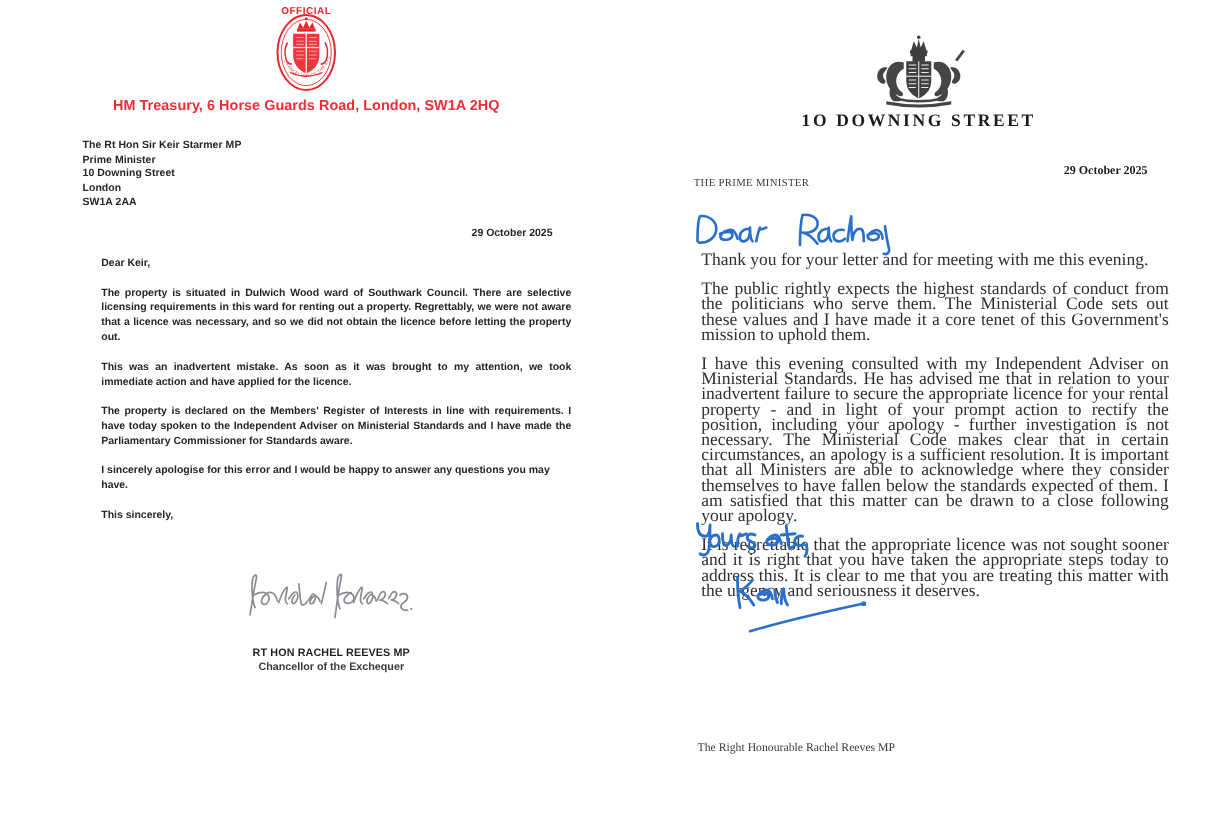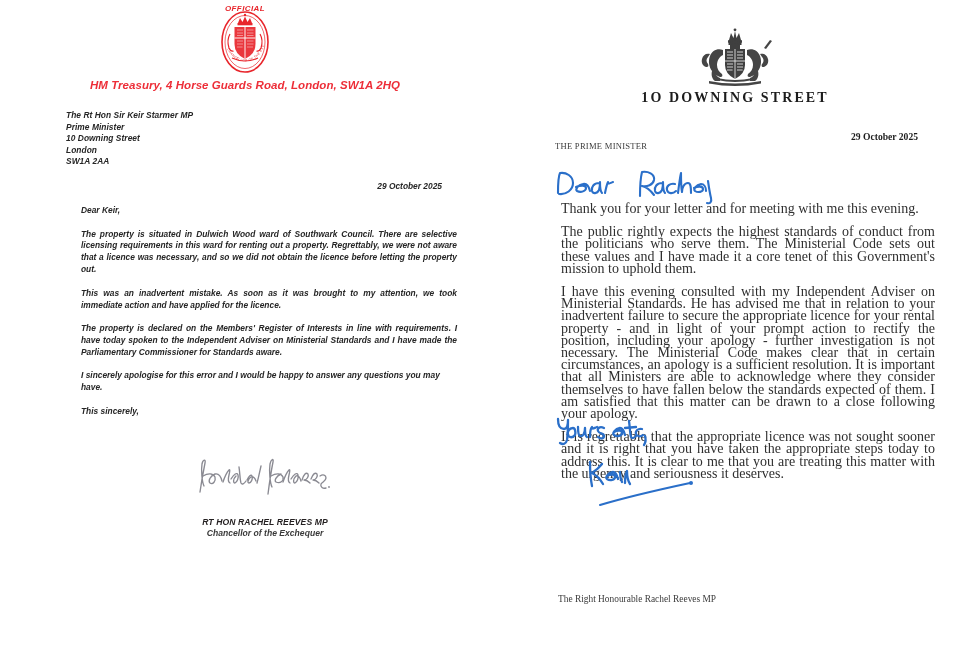--- a/index.html
+++ b/index.html
@@ -22,21 +22,20 @@
     height: 653px;
     background: #ffffff;
     box-sizing: border-box;
   }
 
   
   #letter-treasury {
     left: 0;
     width: 490px;
     padding: 0;
-    font-style: italic;
   }
   .tr-crest-wrap {
     position: absolute;
     left: 0; right: 0;
     top: 4px;
     display: flex;
     justify-content: center;
   }
   .tr-crest {
     position: relative;
@@ -243,21 +242,21 @@
         <path id="tr-arc" d="M12 42 A 21 27 0 0 0 50 42" fill="none"></path>
         <text font-size="3.1" fill="#e8262c" letter-spacing="0.45" font-family="Liberation Sans, sans-serif">
           <textPath href="#tr-arc" startOffset="6%">CHANCELLOR OF THE EXCHEQUER</textPath>
         </text>
 
         <path d="M18 54 Q31 60 44 54" fill="none" stroke="#e8262c" stroke-width="1.1"></path>
       </svg>
     </div>
   </div>
 
-  <div class="tr-address">HM Treasury, 4 Horse Guards Road, London, SW1A 2HQ</div>
+  <div class="tr-address">HM Treasury, 6 Horse Guards Road, London, SW1A 2HQ</div>
 
   <div class="tr-recipient">
     <div>The Rt Hon Sir Keir Starmer MP</div>
     <div>Prime Minister</div>
     <div>10 Downing Street</div>
     <div>London</div>
     <div>SW1A 2AA</div>
   </div>
 
   <div class="tr-date">29 October 2025</div>

